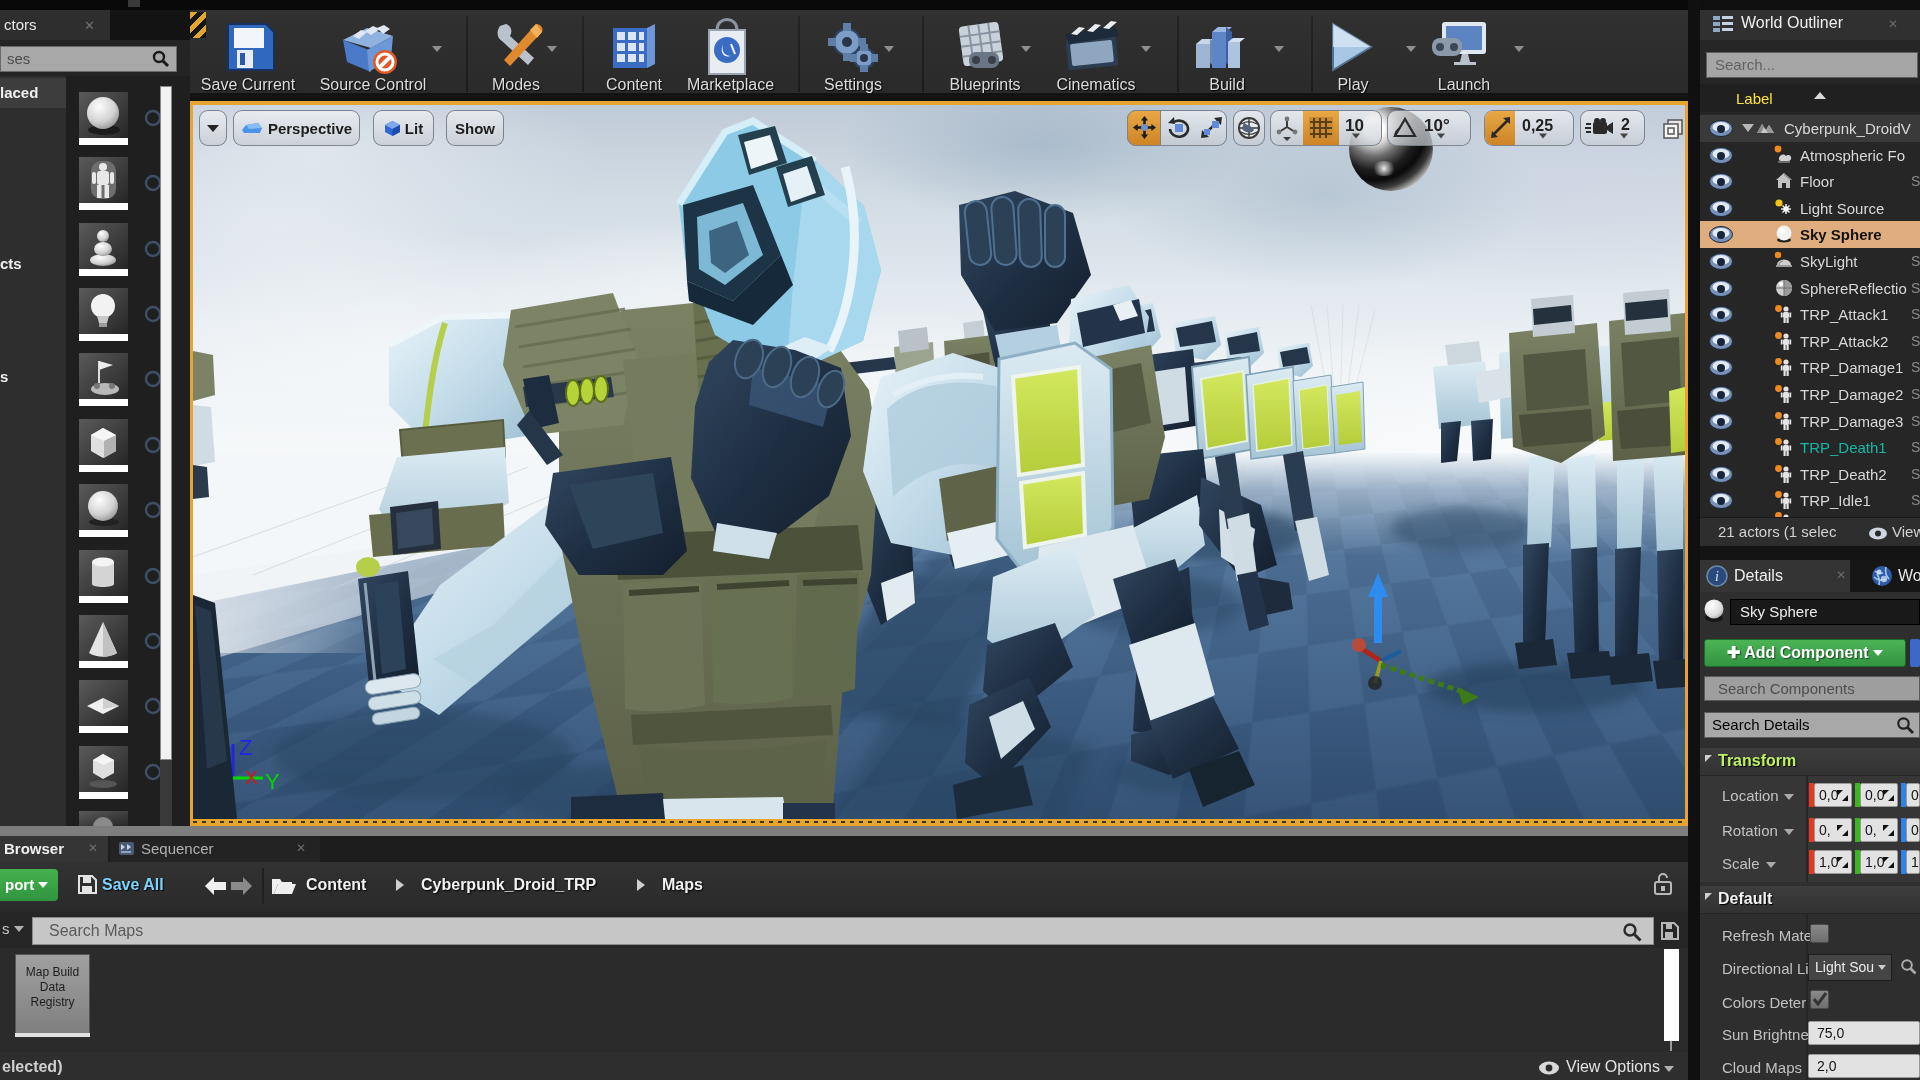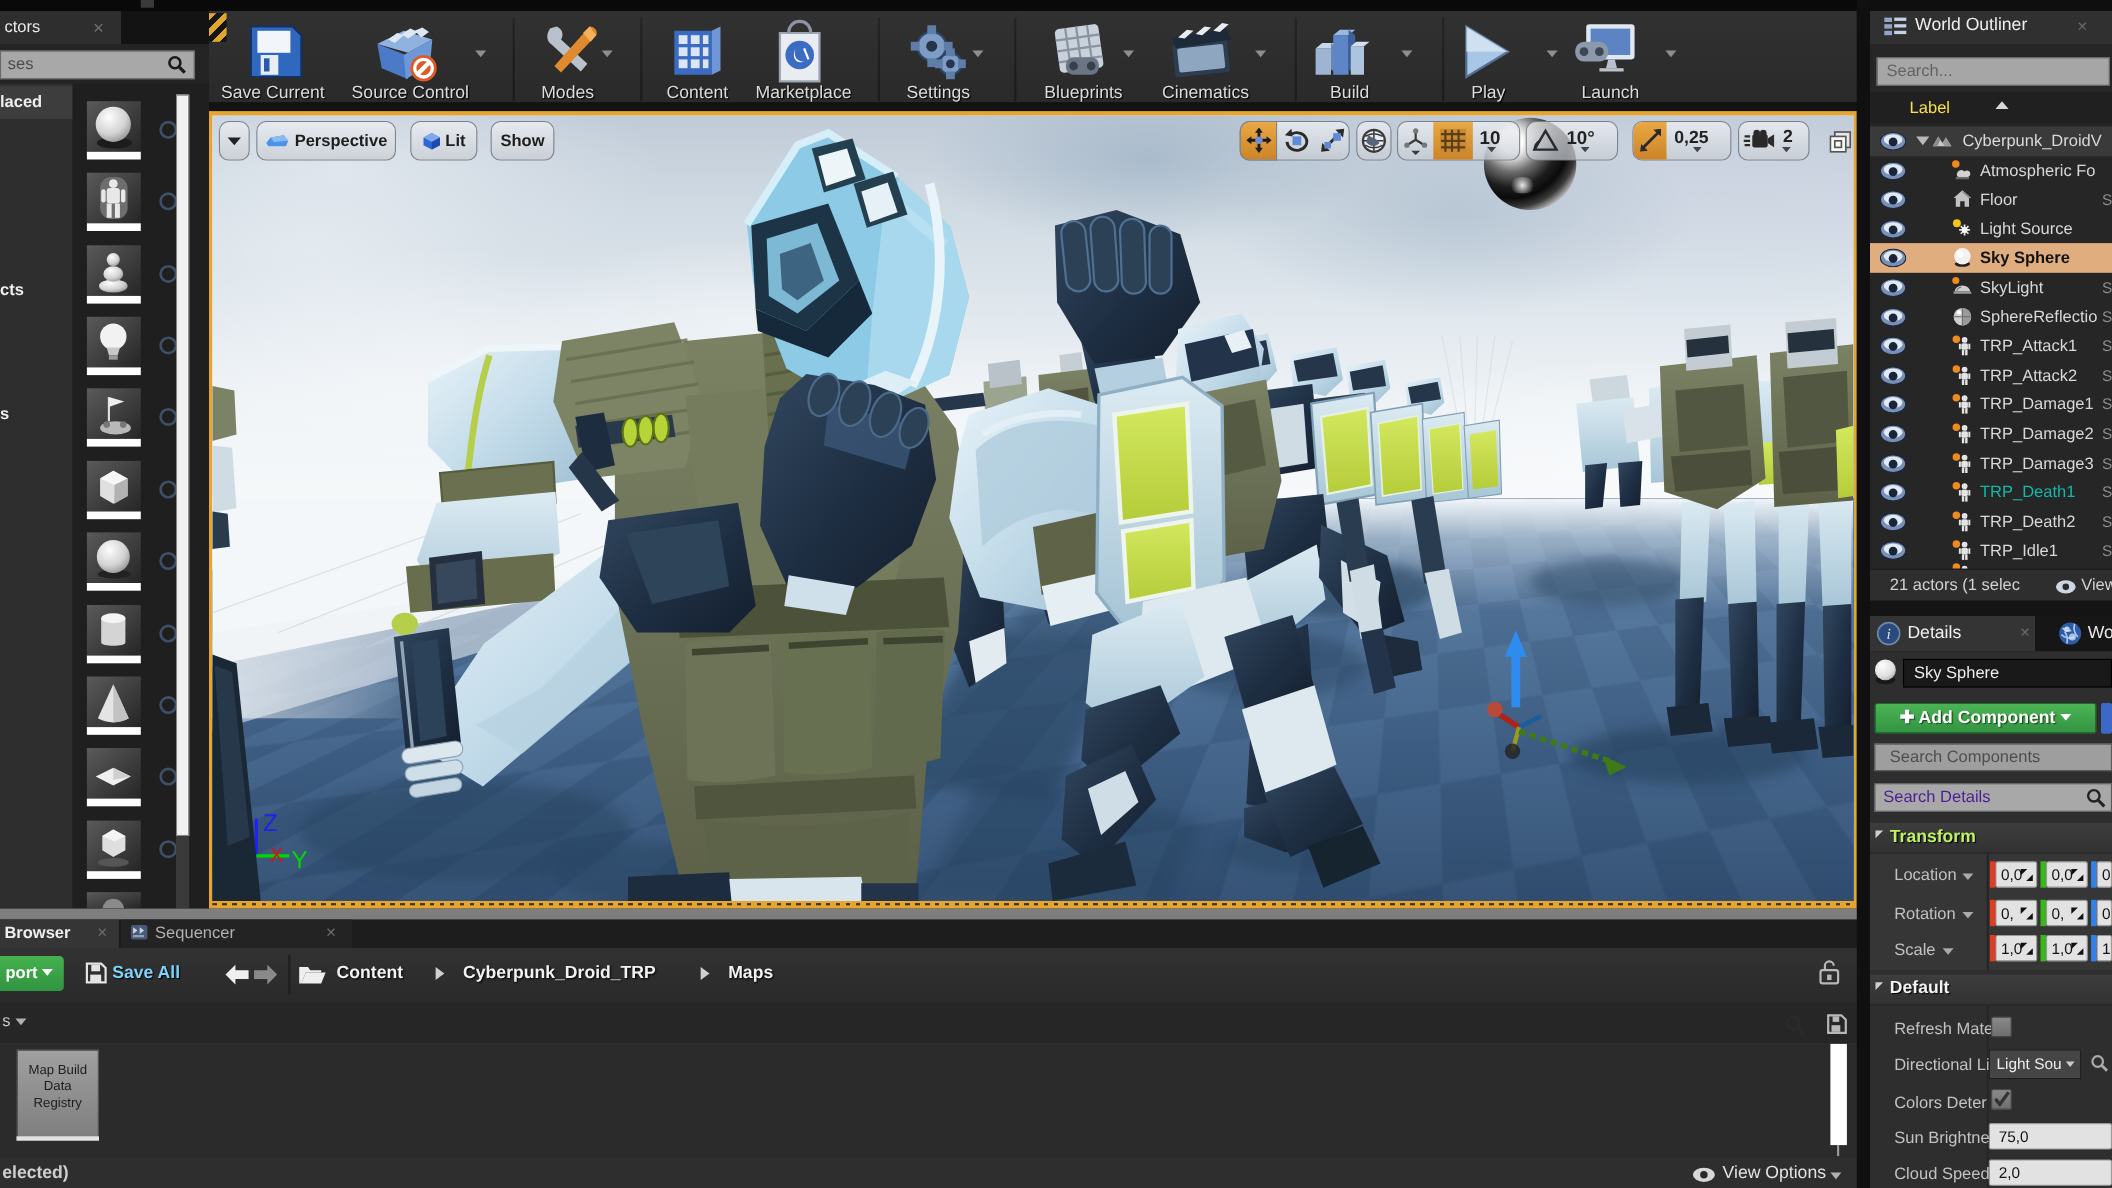--- a/index.html
+++ b/index.html
@@ -770,20 +770,21 @@
   <div class="a" style="left:662px;top:50px;color:#f2f2f2;font-weight:bold;font-size:16px;text-shadow:1px 1px 2px #000">Maps</div>
   <svg class="a" style="left:1652px;top:44px" width="24" height="30" viewBox="0 0 24 30">
         <rect x="3" y="12" width="16" height="12" rx="2" fill="none" stroke="#b8b8b8" stroke-width="2"></rect>
         <path d="M7 12V8a4 4 0 0 1 8 0" fill="none" stroke="#b8b8b8" stroke-width="2"></path>
         <rect x="9" y="16" width="4" height="5" fill="#b8b8b8"></rect>
       </svg>
 
   <div class="a" style="left:0;top:86px;width:1690px;height:36px;background:#262626"></div>
   <div class="a" style="left:2px;top:94px;color:#c8c8c8;font-size:15px">s</div>
   <div class="a" style="left:14px;top:100px;width:0;height:0;border-left:5px solid transparent;border-right:5px solid transparent;border-top:6px solid #b0b0b0"></div>
+  <div class="a" style="left:32px;top:91px;width:1622px;height:28px;background:#c6c6c6;border:1px solid #8a8a8a;color:#5a5a5a;font-size:16px;line-height:26px;padding-left:16px">Search Maps</div>
   <svg class="a" style="left:1622px;top:96px" width="20" height="20" viewBox="0 0 20 20">
         <circle cx="8" cy="8" r="5.5" fill="none" stroke="#2a2a2a" stroke-width="2.4"></circle>
         <path d="M12.5 12.5l6 6" stroke="#2a2a2a" stroke-width="3"></path>
       </svg>
   <svg class="a" style="left:1660px;top:95px" width="20" height="20" viewBox="0 0 20 20">
         <path d="M2 2h12l4 4v12H2z" fill="none" stroke="#b8b8b8" stroke-width="2"></path>
         <rect x="6" y="3" width="6" height="5" fill="#b8b8b8"></rect>
         <rect x="5" y="11" width="8" height="6" fill="#b8b8b8"></rect>
       </svg>
 
@@ -1092,21 +1093,21 @@
             <stop offset="0" stop-color="#fff"></stop>
             <stop offset=".65" stop-color="#ddd"></stop>
             <stop offset="1" stop-color="#999"></stop>
           </radialGradient>
         </defs>
       </svg>
   <div class="a" style="left:30px;top:53px;width:190px;height:26px;background:#191919;border:1px solid #000;color:#ececec;font-size:15px;line-height:24px;padding-left:9px">Sky Sphere</div>
   <div class="a" style="left:4px;top:93px;width:202px;height:28px;background:linear-gradient(180deg,#4cb455,#339342);border:1px solid #1d6a28;border-radius:3px;color:#fff;font-weight:bold;font-size:16px;text-align:center;line-height:26px;text-shadow:1px 1px 1px #1a4a20">✚ Add Component <span style="display:inline-block;width:0;height:0;border-left:5px solid transparent;border-right:5px solid transparent;border-top:6px solid #fff;vertical-align:2px"></span></div>
   <div class="a" style="left:210px;top:93px;width:10px;height:28px;background:#3c68c8;border-radius:2px"></div>
   <div class="a" style="left:4px;top:130px;width:216px;height:25px;background:#9e9e9e;border:1px solid #5a5a5a;color:#4e4e4e;font-size:15px;line-height:23px;padding-left:13px">Search Components</div>
-  <div class="a" style="left:4px;top:166px;width:216px;height:26px;background:#a8a8a8;border:1px solid #5a5a5a;color:#4c1d95;font-size:15px;line-height:24px;padding-left:7px">Search Details</div>
+  <div class="a" style="left:4px;top:166px;width:216px;height:26px;background:#a8a8a8;border:1px solid #5a5a5a;color:#000000;font-size:15px;line-height:24px;padding-left:7px">Search Details</div>
   <svg class="a" style="left:196px;top:170px" width="19" height="19" viewBox="0 0 19 19">
         <circle cx="7.5" cy="7.5" r="5.2" fill="none" stroke="#222" stroke-width="2.2"></circle>
         <path d="M11.5 11.5l5.5 5.5" stroke="#222" stroke-width="2.8"></path>
       </svg>
 
   <div class="a" style="left:0;top:202px;width:220px;height:28px;background:linear-gradient(180deg,#3d3d3d,#323232);border-bottom:1px solid #242424"></div>
   <div class="a" style="left:5px;top:209px;width:0;height:0;border-top:7px solid #cfcfcf;border-right:7px solid transparent"></div>
   <div class="a" style="left:18px;top:206px;color:#bef264;font-weight:bold;font-size:16px;text-shadow:1px 1px 1px #000">Transform</div>
   <div class="a" style="left:0;top:230px;width:220px;height:106px;background:#363636"></div>
   <div class="a" style="left:106px;top:230px;width:2px;height:106px;background:#262626"></div>
@@ -1171,17 +1172,17 @@
         <circle cx="7" cy="7" r="4.8" fill="none" stroke="#aaa" stroke-width="2"></circle>
         <path d="M10.5 10.5l5 5" stroke="#aaa" stroke-width="2.6"></path>
       </svg>
   <div class="dlbl" style="top:448px">Colors Deter</div>
   <div class="cbx" style="left:110px;top:444px"></div>
   <svg class="a" style="left:112px;top:446px" width="16" height="14" viewBox="0 0 16 14">
         <path d="M2 7l4 5 8-11" fill="none" stroke="#333" stroke-width="3"></path>
       </svg>
   <div class="dlbl" style="top:480px">Sun Brightne</div>
   <div class="vbox" style="left:108px;top:475px;width:112px;line-height:22px;padding-left:8px">75,0</div>
-  <div class="dlbl" style="top:513px">Cloud Speed</div>
+  <div class="dlbl" style="top:513px">Cloud Maps</div>
   <div class="vbox" style="left:108px;top:508px;width:112px;line-height:22px;padding-left:8px">2,0</div>
 </div>
 <div class="a" style="left:1688px;top:0;width:12px;height:1080px;background:#101010"></div>
 </div>
 
 </body></html>

